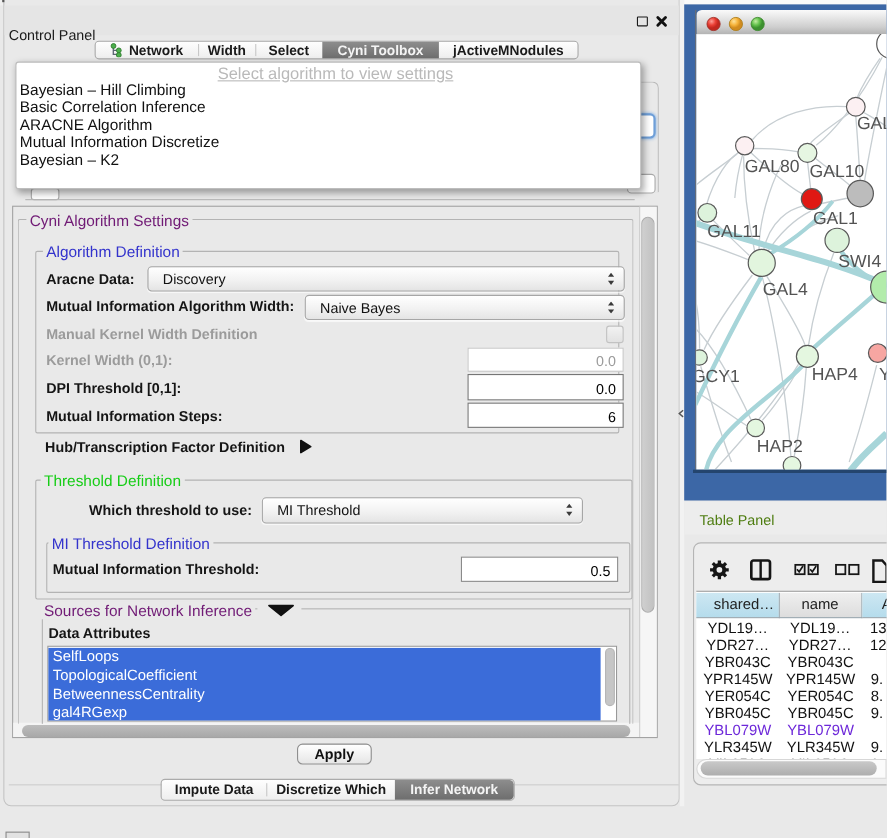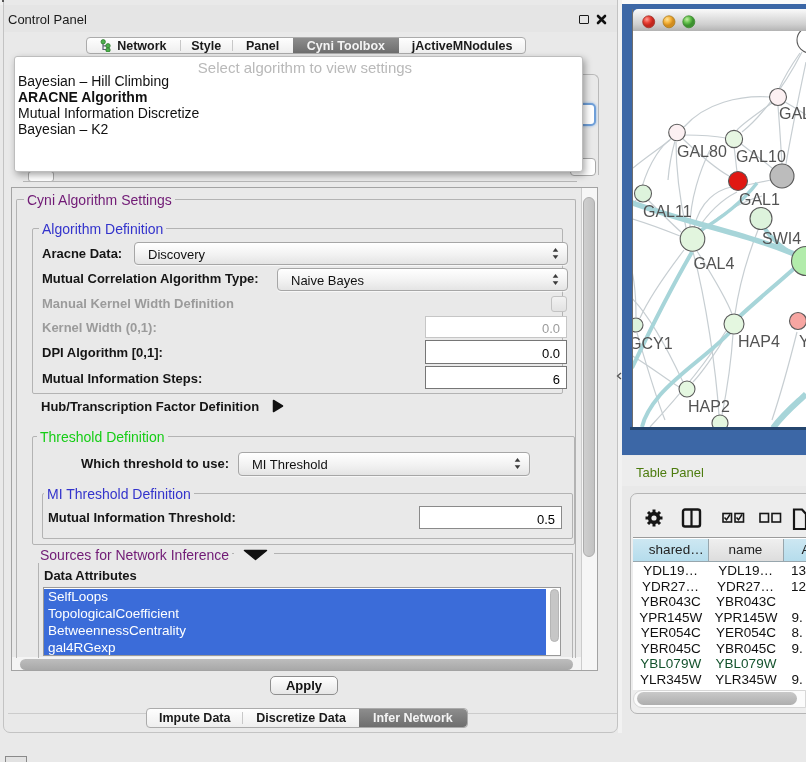--- a/index.html
+++ b/index.html
@@ -22,40 +22,40 @@
   .tabsel{background:linear-gradient(#8d8d8d,#6e6e6e);color:#f4f4f4;}
   .popitem{font:14px "Liberation Sans",sans-serif;color:#111;height:16.1px;line-height:16.1px;white-space:nowrap;}
 </style>
 </head>
 <body>
 
 <div class="ab" style="left:0;top:0;width:618px;height:5px;background:#f0f0f0;"></div>
 <div class="ab" style="left:3px;top:-8px;width:615px;height:741px;border:1px solid #c3c3c3;border-radius:7px;background:#e9e9e9;box-sizing:border-box;"></div>
 <div class="ab" style="left:4px;top:5px;width:613px;height:27px;background:#e5e5e5;"></div>
 <div class="ab" style="left:2px;top:0;width:2px;height:2px;background:#555;"></div>
-<div class="ab" style="left:8px;top:12px;font:13px 'Liberation Sans',sans-serif;color:#1a1a1a;">Control Panel</div>
+<div class="ab" style="left:8px;top:24px;font:13px 'Liberation Sans',sans-serif;color:#1a1a1a;">Control Panel</div>
 
 <div class="ab" style="left:579px;top:15px;width:8px;height:7px;border:1.6px solid #1b1b1b;border-radius:1px;"></div>
 <svg class="ab" style="left:596px;top:14px" width="11" height="11" viewBox="0 0 11 11">
   <path d="M2 2 L9 9 M9 2 L2 9" stroke="#111" stroke-width="2.6" stroke-linecap="round"></path>
 </svg>
 
 <div class="tabstrip" style="left:86px;top:37px;width:440px;height:17px;">
   <div class="tab" style="width:93px;">
     <svg width="12" height="13" viewBox="0 0 12 13" style="margin-right:5px;">
       <path d="M3 3 L3 10.5 L7 10.5 M3 6.8 L7 6.8" stroke="#5a6472" stroke-width="1.2" fill="none"></path>
       <circle cx="3.2" cy="2.8" r="2.2" fill="#4cb04c" stroke="#2c7a2c" stroke-width=".8"></circle>
       <circle cx="8" cy="6.8" r="2.2" fill="#4cb04c" stroke="#2c7a2c" stroke-width=".8"></circle>
       <circle cx="8" cy="11" r="2.2" fill="#4cb04c" stroke="#2c7a2c" stroke-width=".8"></circle>
     </svg>
     Network</div>
   <div class="tabsep"></div>
-  <div class="tab" style="width:51px;">Style</div>
+  <div class="tab" style="width:51px;">Width</div>
   <div class="tabsep"></div>
-  <div class="tab" style="width:60px;">Panel</div>
+  <div class="tab" style="width:60px;">Select</div>
   <div class="tab tabsel" style="width:107px;">Cyni Toolbox</div>
   <div class="tab" style="width:126px;">jActiveMNodules</div>
 </div>
 
 <div class="ab" style="left:560px;top:74px;width:38px;height:100px;border-top:1px solid #b9b9b9;border-right:1px solid #b9b9b9;border-radius:0 6px 0 0;"></div>
 <div class="ab" style="left:570px;top:158px;width:24px;height:16px;background:#fff;border:1px solid #a9a9a9;border-radius:4px;"></div>
 <div class="ab" style="left:576px;top:103px;width:16px;height:19px;border:2px solid #6f9fd8;border-radius:5px;background:#fff;box-shadow:0 0 3px #86b2e4;"></div>
 <div class="ab" style="left:28px;top:171px;width:24px;height:9px;border:1px solid #aaa;border-radius:3px;background:#fff;"></div>
 <div class="ab" style="left:23px;top:181px;width:554px;height:1px;background:#b6b6b6;"></div>
 
@@ -75,36 +75,36 @@
 
 <div class="lbl" style="left:42px;top:246px;">Aracne Data:</div>
 <div class="combo" style="left:134px;top:242px;width:432px;height:21px;">
     <span class="ct">Discovery</span>
   <svg width="7" height="11" viewBox="0 0 7 11" style="position:absolute;right:8px;top:5px;">
       <path d="M3.5 0 L6.3 3.7 L0.7 3.7 Z" fill="#3a3a3a"></path>
       <path d="M3.5 11 L6.3 7.3 L0.7 7.3 Z" fill="#3a3a3a"></path>
     </svg>
 </div>
 
-<div class="lbl" style="left:42px;top:271px;">Mutual Correlation Algorithm Type:</div>
+<div class="lbl" style="left:42px;top:271px;">Mutual Information Algorithm Width:</div>
 <div class="combo" style="left:277px;top:268px;width:289px;height:21px;">
     <span class="ct">Naive Bayes</span>
   <svg width="7" height="11" viewBox="0 0 7 11" style="position:absolute;right:8px;top:5px;">
       <path d="M3.5 0 L6.3 3.7 L0.7 3.7 Z" fill="#3a3a3a"></path>
       <path d="M3.5 11 L6.3 7.3 L0.7 7.3 Z" fill="#3a3a3a"></path>
     </svg>
 </div>
 
 <div class="lbl dis" style="left:42px;top:296px;">Manual Kernel Width Definition</div>
 <div class="ab" style="left:551px;top:296px;width:14px;height:14px;border:1px solid #c2c2c2;border-radius:3px;background:linear-gradient(#f2f2f2,#e2e2e2);"></div>
 
 <div class="lbl dis" style="left:42px;top:320px;">Kernel Width (0,1):</div>
 <div class="fld" style="left:425px;top:316px;width:142px;height:22px;border:1px solid #c6c6c6;color:#9b9b9b;">0.0</div>
 
-<div class="lbl" style="left:42px;top:345px;">DPI Algorithm [0,1]:</div>
+<div class="lbl" style="left:42px;top:345px;">DPI Threshold [0,1]:</div>
 <div class="fld" style="left:425px;top:340px;width:142px;height:24px;border:1px solid #767676;padding-top:5px;">0.0</div>
 
 <div class="lbl" style="left:42px;top:371px;">Mutual Information Steps:</div>
 <div class="fld" style="left:425px;top:366px;width:142px;height:23px;border:1px solid #767676;padding-top:5px;">6</div>
 
 <div class="lbl" style="left:41px;top:399px;">Hub/Transcription Factor Definition</div>
 <svg class="ab" style="left:272px;top:399px;" width="12" height="14" viewBox="0 0 12 14">
     <path d="M1.5 1.5 L10.5 7 L1.5 12.5 Z" fill="#111" stroke="#111" stroke-linejoin="round" stroke-width="1.5"></path>
   </svg>
 
@@ -140,31 +140,32 @@
 <div class="ab" style="left:550px;top:589px;width:9px;height:53px;background:#c6c6c6;border:1px solid #b5b5b5;border-radius:5px;box-sizing:border-box;"></div>
 
 <div class="ab" style="left:270px;top:676px;width:68px;height:19px;border:1px solid #8f8f8f;border-radius:5px;background:linear-gradient(#ffffff,#e6e6e6);
      font:bold 13px 'Liberation Sans',sans-serif;color:#111;display:flex;align-items:center;justify-content:center;box-sizing:border-box;">Apply</div>
 
 <div class="ab" style="left:8px;top:713px;width:609px;height:1px;background:#cccccc;"></div>
 
 <div class="tabstrip" style="left:146px;top:708px;width:322px;height:20px;">
   <div class="tab" style="width:96px;">Impute Data</div>
   <div class="tabsep"></div>
-  <div class="tab" style="width:116px;">Discretize Data</div>
+  <div class="tab" style="width:116px;">Discretize Which</div>
   <div class="tab tabsel" style="width:109px;border-radius:0 4px 4px 0;">Infer Network</div>
 </div>
 
 <div class="ab" style="left:5px;top:756px;width:20px;height:12px;border:1.5px solid #8a8a8a;background:#e2e2e2;"></div>
 
 <div class="ab" style="left:14px;top:56px;width:567px;height:114px;background:#fff;border:1px solid #bdbdbd;border-radius:3px;box-shadow:2px 3px 7px rgba(0,0,0,.35);"></div>
-<div class="ab" style="left:22px;top:59px;width:566px;text-align:center;font:15px 'Liberation Sans',sans-serif;color:#b9b9b9;">Select algorithm to view settings</div>
+<div class="ab" style="left:22px;top:59px;width:566px;text-align:center;font:15px 'Liberation Sans',sans-serif;color:#b9b9b9;text-decoration:underline;">Select algorithm to view settings</div>
 <div class="ab" style="left:18px;top:73px;">
   <div class="popitem">Bayesian – Hill Climbing</div>
-  <div class="popitem" style="font-weight:bold;">ARACNE Algorithm</div>
+  <div class="popitem">Basic Correlation Inference</div>
+  <div class="popitem" style="font-weight:normal;">ARACNE Algorithm</div>
   <div class="popitem">Mutual Information Discretize</div>
   <div class="popitem">Bayesian – K2</div>
 </div>
 
 <div class="ab" style="left:618px;top:0;width:188px;height:762px;background:#e9e9e9;"></div>
 <div class="ab" style="left:618px;top:0;width:4px;height:733px;background:#f2f2f2;"></div>
 <div class="ab" style="left:622px;top:0;width:184px;height:4px;background:#fafafa;"></div>
 
 <div class="ab" style="left:622px;top:4px;width:184px;height:451px;background:#3c67a6;"></div>
 
@@ -331,21 +332,21 @@
     <div style="display:flex;height:15.5px;font:13.5px 'Liberation Sans',sans-serif;color:#111;align-items:center;">
       <div style="width:75.5px;text-align:center;">YER054C</div>
       <div style="width:75px;text-align:center;">YER054C</div>
       <div style="padding-left:8px;">8.</div>
     </div>
     <div style="display:flex;height:15.5px;font:13.5px 'Liberation Sans',sans-serif;color:#111;align-items:center;">
       <div style="width:75.5px;text-align:center;">YBR045C</div>
       <div style="width:75px;text-align:center;">YBR045C</div>
       <div style="padding-left:8px;">9.</div>
     </div>
-    <div style="display:flex;height:15.5px;font:13.5px 'Liberation Sans',sans-serif;color:#14532d;align-items:center;">
+    <div style="display:flex;height:15.5px;font:13.5px 'Liberation Sans',sans-serif;color:#6d28d9;align-items:center;">
       <div style="width:75.5px;text-align:center;">YBL079W</div>
       <div style="width:75px;text-align:center;">YBL079W</div>
       <div style="padding-left:8px;"></div>
     </div>
     <div style="display:flex;height:15.5px;font:13.5px 'Liberation Sans',sans-serif;color:#111;align-items:center;">
       <div style="width:75.5px;text-align:center;">YLR345W</div>
       <div style="width:75px;text-align:center;">YLR345W</div>
       <div style="padding-left:8px;">9.</div>
     </div>
     <div style="display:flex;height:15.5px;font:13.5px 'Liberation Sans',sans-serif;color:#111;align-items:center;">

